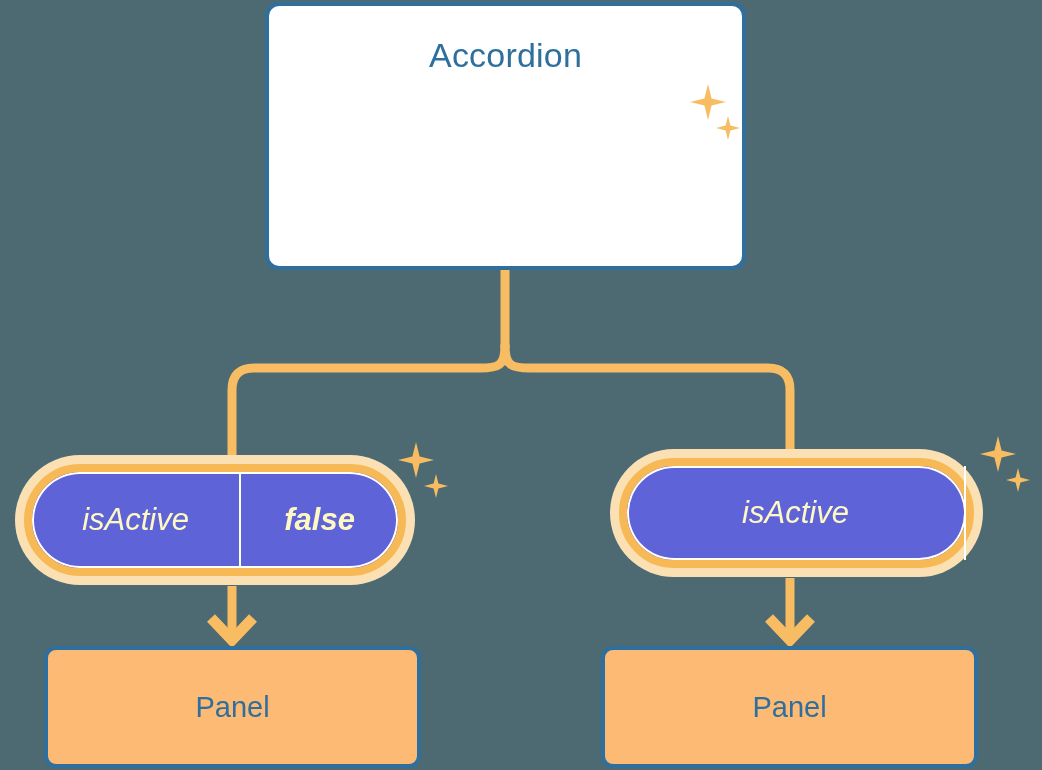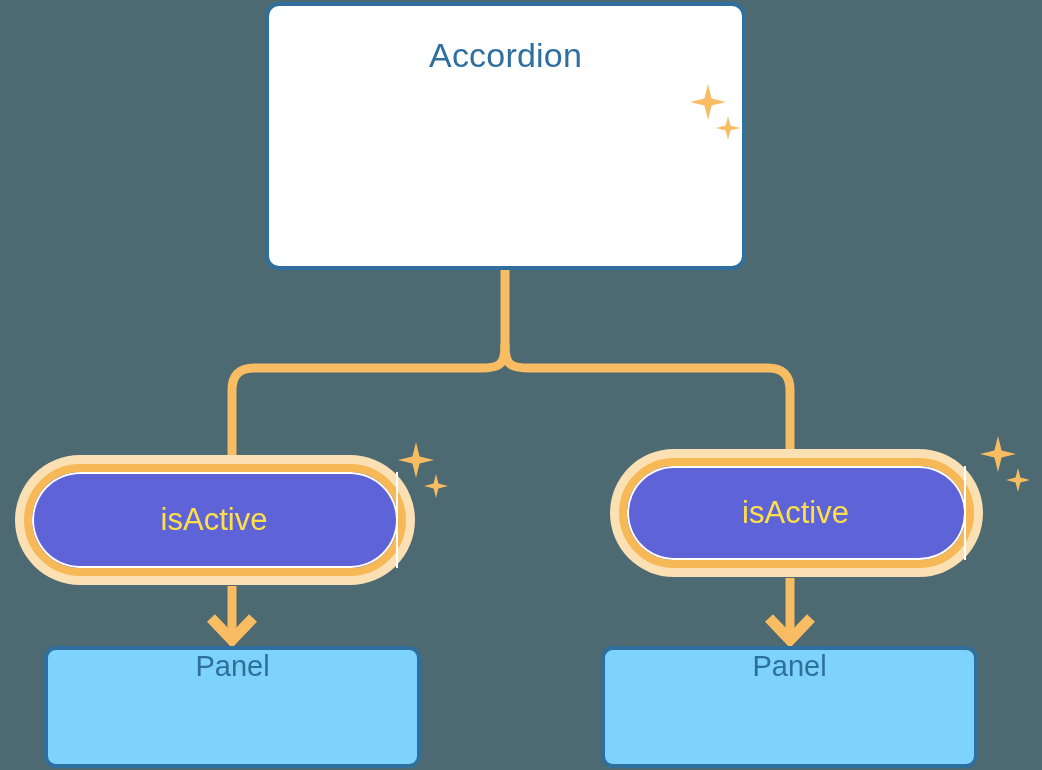--- a/index.html
+++ b/index.html
@@ -56,24 +56,25 @@
     text-align: center;
     font-size: 34px;
     color: #2E6F9E;
     letter-spacing: 0.2px;
     white-space: nowrap;
   }
 
   
   .panel-box {
     position: absolute;
-    background: #7dd3fc;
+    background: #fdba74;
     border: 4px solid #2E6F9E;
     border-radius: 12px;
     display: flex;
+    align-items: center;
     justify-content: center;
   }
 
   .panel-label {
     font-size: 29px;
     color: #2E6F9E;
   }
 
   #panel-left  { left: 44px;  top: 646px; width: 377px; height: 122px; }
   #panel-right { left: 601px; top: 646px; width: 377px; height: 122px; }
@@ -124,21 +125,22 @@
     background: #5F63D8;
     border: 8px solid #F7B955;
     box-shadow: 0 0 0 9px #FBE0B4, inset 0 0 0 2px #FFFFFF;
   }
 
   .pill-purple .pill-key,
   .pill-purple .pill-val {
     display: flex;
     align-items: center;
     justify-content: center;
-    color: #fde047;
+    color: #fef9c3;
+    font-style: italic;
   }
 
   .pill-purple .pill-key {
     flex: 1.32;
     font-size: 31px;
     border-right: 2px solid #FFFFFF;
   }
 
   .pill-purple .pill-val {
     flex: 1;
@@ -213,20 +215,21 @@
   </div>
 
 
   <div id="sparkles-accordion" class="sparkle-group">
     <span class="sparkle big"></span>
     <span class="sparkle small"></span>
   </div>
 
   <div id="pill-is-active-false" class="pill pill-purple">
     <div class="pill-key">isActive</div>
+    <div class="pill-val">false</div>
   </div>
 
   <div id="sparkles-pill-false" class="sparkle-group">
     <span class="sparkle big"></span>
     <span class="sparkle small"></span>
   </div>
 
   <div id="panel-left" class="panel-box">
     <span class="panel-label">Panel</span>
   </div>

